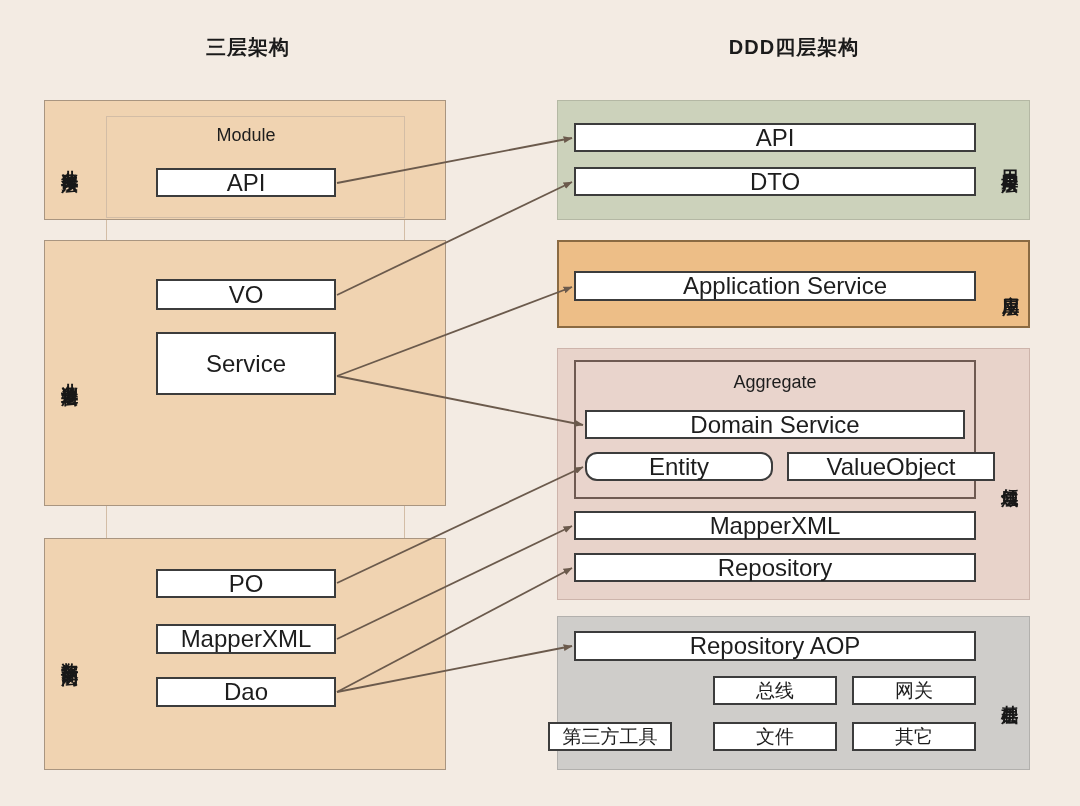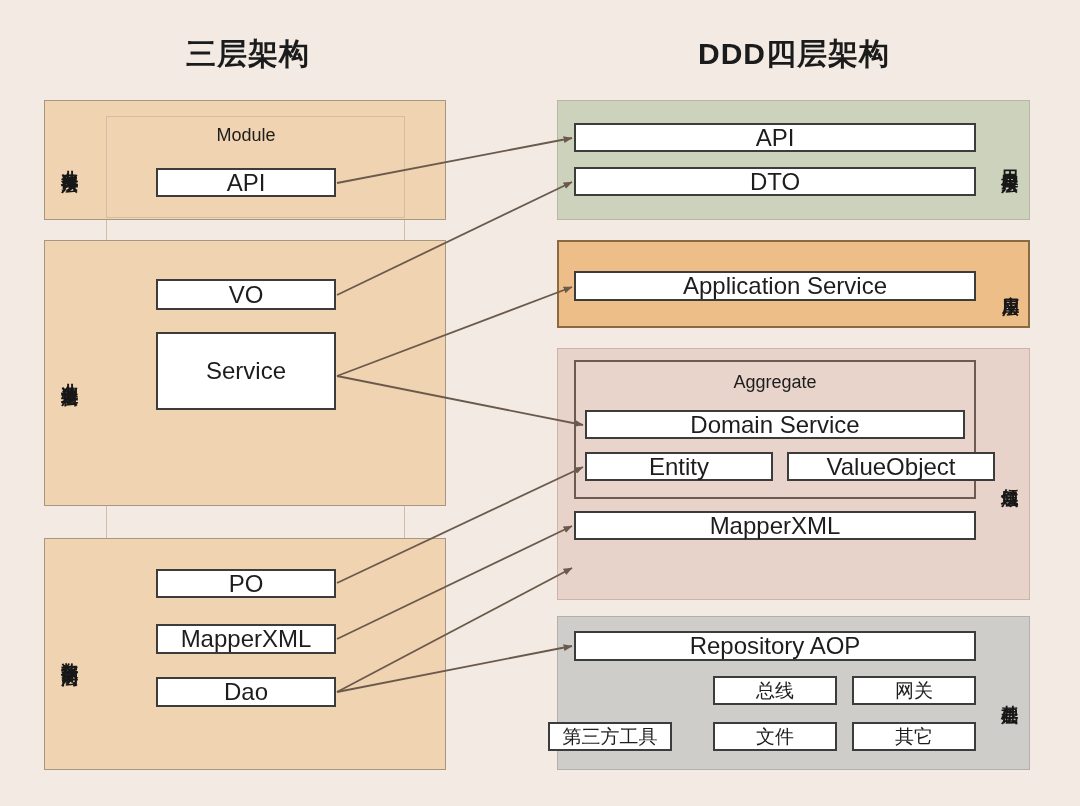--- a/index.html
+++ b/index.html
@@ -16,21 +16,21 @@
   }
   #stage {
     position: relative;
     width: 1080px;
     height: 806px;
   }
 
   
   .title {
     position: absolute;
-    font-size: 30px;
+    font-size: 20px;
     font-weight: bold;
     color: #1b1b1b;
     letter-spacing: 1px;
     text-align: center;
     white-space: nowrap;
     transform: translateX(-50%);
   }
 
   
   .abs { position: absolute; box-sizing: border-box; }
@@ -119,21 +119,21 @@
     <div class="vlabel" style="left:10px; top:8px; width:28px; height:104px;">业务接口层</div>
   </div>
   <div class="abs module-box" style="left:106px; top:116px; width:299px; height:102px;"></div>
   <div class="boxtitle" style="left:246px; top:125px;">Module</div>
   <div class="abs chip" style="left:156px; top:168px; width:180px; height:29px;">API</div>
 
   <div class="abs layer-left" style="left:44px; top:240px; width:402px; height:266px;">
     <div class="vlabel" style="left:10px; top:78px; width:28px; height:110px;">业务逻辑层</div>
   </div>
   <div class="abs chip" style="left:156px; top:279px; width:180px; height:31px;">VO</div>
-  <div class="abs chip" style="left:156px; top:332px; width:180px; height:78px;">Service</div>
+  <div class="abs chip" style="left:156px; top:332px; width:180px; height:63px;">Service</div>
 
   <div class="abs layer-left" style="left:44px; top:538px; width:402px; height:232px;">
     <div class="vlabel" style="left:10px; top:60px; width:28px; height:110px;">数据访问层</div>
   </div>
   <div class="abs chip" style="left:156px; top:569px; width:180px; height:29px;">PO</div>
   <div class="abs chip" style="left:156px; top:624px; width:180px; height:30px;">MapperXML</div>
   <div class="abs chip" style="left:156px; top:677px; width:180px; height:30px;">Dao</div>
 
   <div class="abs layer-ui" style="left:557px; top:100px; width:473px; height:120px;">
     <div class="vlabel" style="right:6px; top:8px; width:28px; height:104px;">用户接口层</div>
@@ -145,23 +145,24 @@
     <div class="vlabel" style="right:4px; top:12px; width:28px; height:64px;">应用层</div>
   </div>
   <div class="abs chip" style="left:574px; top:271px; width:402px; height:30px;padding-left:20px;">Application Service</div>
 
   <div class="abs layer-dom" style="left:557px; top:348px; width:473px; height:252px;">
     <div class="vlabel" style="right:6px; top:86px; width:28px; height:84px;">领域层</div>
   </div>
   <div class="abs aggregate" style="left:574px; top:360px; width:402px; height:139px;"></div>
   <div class="boxtitle" style="left:775px; top:372px;">Aggregate</div>
   <div class="abs chip" style="left:585px; top:410px; width:380px; height:29px;">Domain Service</div>
-  <div class="abs chip" style="left:585px; top:452px; width:188px; height:29px;">Entity</div>
+  <div class="abs chip" style="left:585px; top:452px; width:188px; height:29px;border-radius:12px;">Entity</div>
   <div class="abs chip" style="left:787px; top:452px; width:208px; height:29px;">ValueObject</div>
   <div class="abs chip" style="left:574px; top:511px; width:402px; height:29px;">MapperXML</div>
+  <div class="abs chip" style="left:574px; top:553px; width:402px; height:29px;">Repository</div>
 
   <div class="abs layer-infra" style="left:557px; top:616px; width:473px; height:154px;">
     <div class="vlabel" style="right:6px; top:44px; width:28px; height:66px;">基础层</div>
   </div>
   <div class="abs chip" style="left:574px; top:631px; width:402px; height:30px;">Repository AOP</div>
   <div class="abs chip cjk" style="left:713px; top:676px; width:124px; height:29px;">总线</div>
   <div class="abs chip cjk" style="left:852px; top:676px; width:124px; height:29px;">网关</div>
   <div class="abs chip cjk" style="left:548px; top:722px; width:124px; height:29px;">第三方工具</div>
   <div class="abs chip cjk" style="left:713px; top:722px; width:124px; height:29px;">文件</div>
   <div class="abs chip cjk" style="left:852px; top:722px; width:124px; height:29px;">其它</div>

